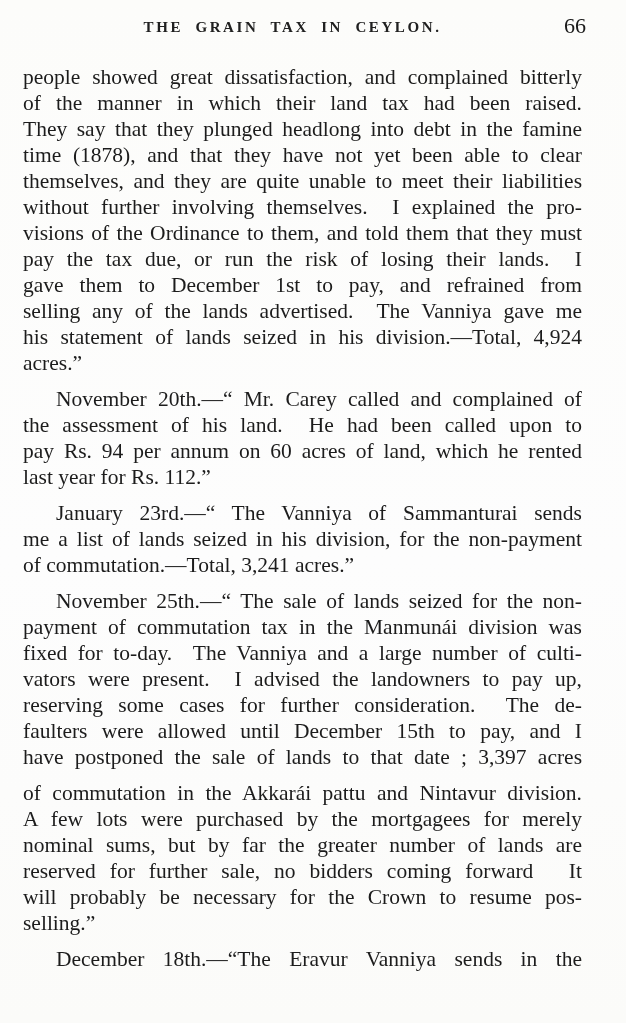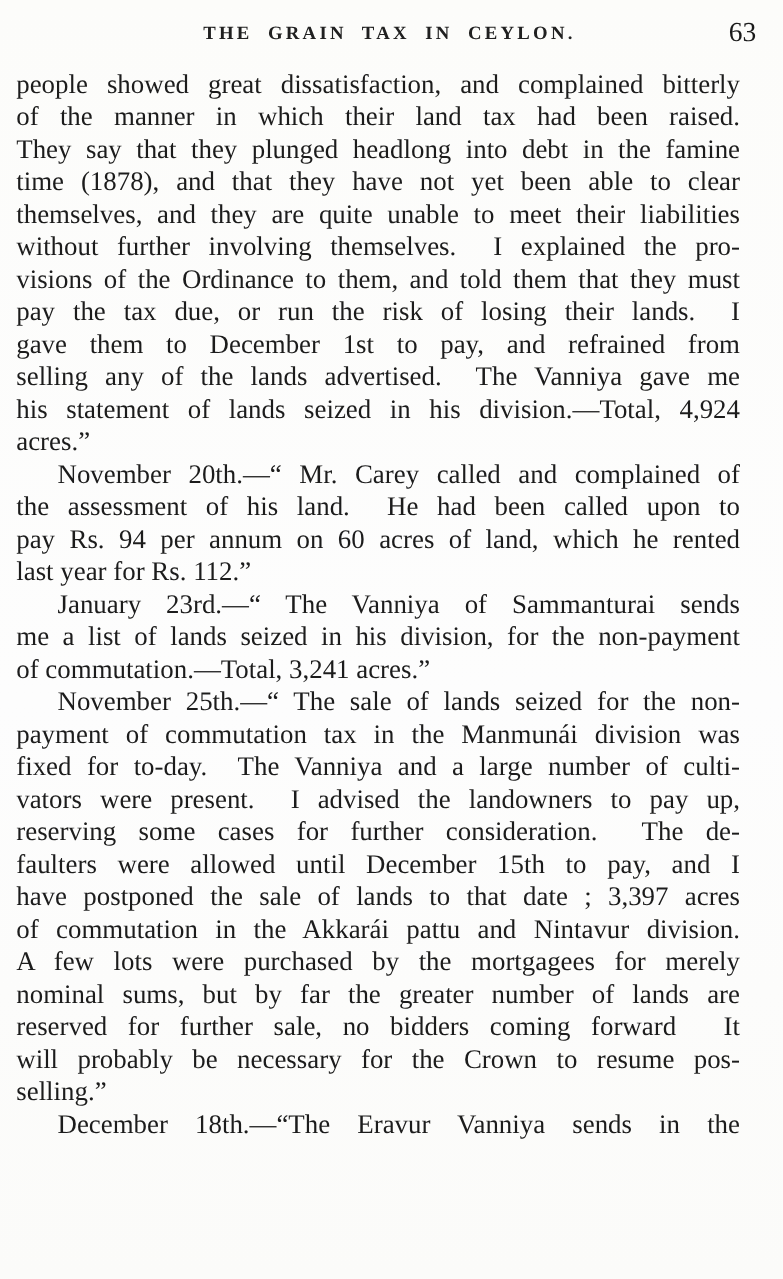--- a/index.html
+++ b/index.html
@@ -13,21 +13,21 @@
     overflow: hidden;
   }
   .page {
     position: absolute;
     inset: 0;
     background: linear-gradient(180deg, #fcfcfa 0%, #fdfdfd 55%, #fbfbf9 100%);
   }
   .running-head {
     position: absolute;
     top: 12px;
-    left: 28px;
+    left: 9px;
     width: 579px;
     height: 30px;
     text-align: right;
   }
   .head-title {
     position: absolute;
     left: 50%;
     transform: translateX(-52%);
     top: 7px;
     font-size: 15px;
@@ -43,40 +43,40 @@
     top: 1px;
     font-size: 22px;
     color: #1a1a1a;
   }
   .textblock {
     position: absolute;
     top: 54px;
     left: 13px;
     width: 579px;
   }
-  .para { margin: 0; padding: 0; }
+  .para { margin: 10px; padding: 0; }
   .line {
     font-size: 21.5px;
     line-height: 26px;
     text-align: justify;
     text-align-last: justify;
     white-space: normal;
     overflow: hidden;
     height: 26px;
   }
   .line.noj { text-align-last: left; }
   .line.indent { text-indent: 33px; }
 </style>
 </head>
 <body>
 
 <div class="page">
   <div class="running-head">
     <span class="head-title">THE GRAIN TAX IN CEYLON.</span>
-    <span class="page-num">63</span>
+    <span class="page-num">66</span>
   </div>
   <div class="textblock">
       <div class="para">
         <div class="line">people showed great dissatisfaction, and complained bitterly</div>
         <div class="line">of the manner in which their land tax had been raised.</div>
         <div class="line">They say that they plunged headlong into debt in the famine</div>
         <div class="line">time (1878), and that they have not yet been able to clear</div>
         <div class="line">themselves, and they are quite unable to meet their liabilities</div>
         <div class="line">without further involving themselves.&nbsp; I explained the pro-</div>
         <div class="line">visions of the Ordinance to them, and told them that they must</div>

